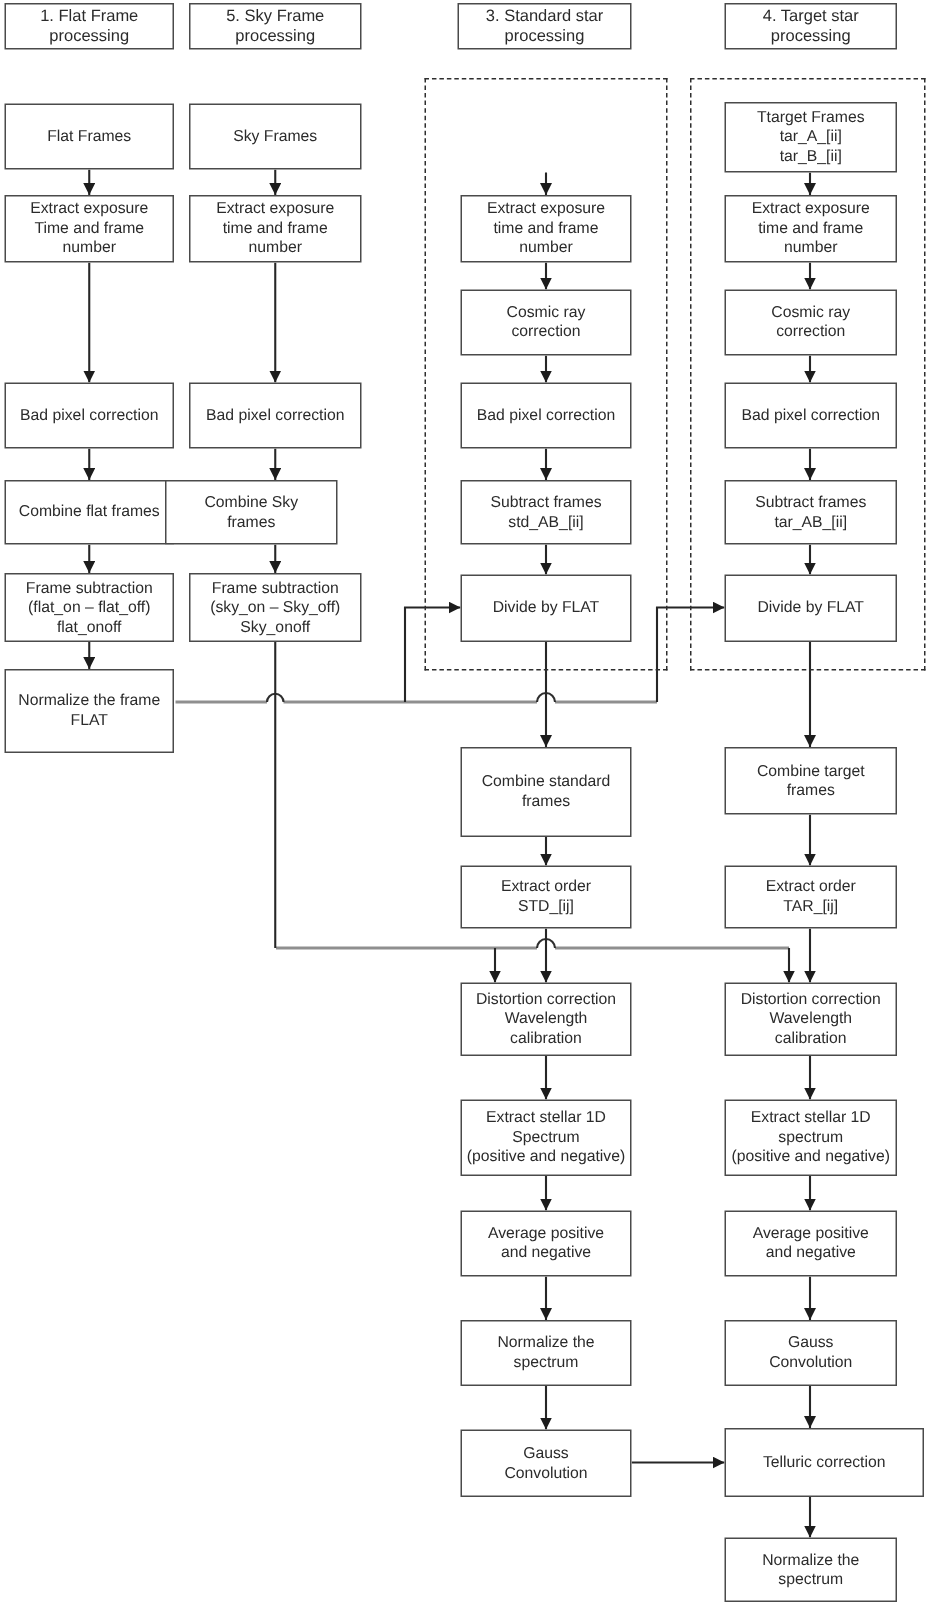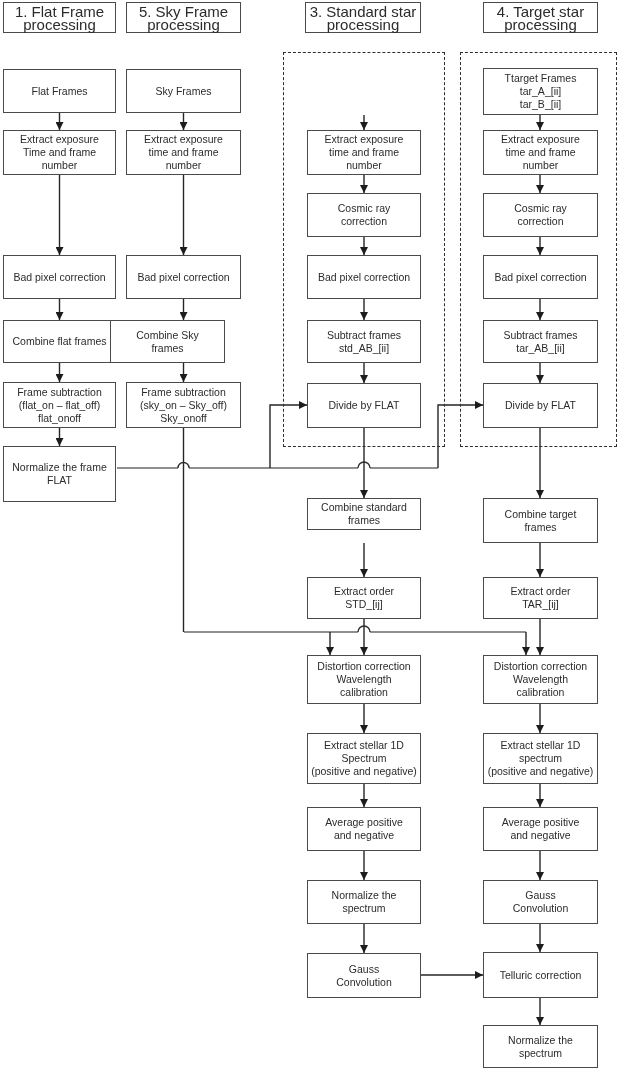--- a/index.html
+++ b/index.html
@@ -17,21 +17,21 @@
     box-sizing:border-box;
     border:1.5px solid #4a4a4a;
     background:#ffffff;
     display:flex;align-items:center;justify-content:center;
     text-align:center;
     font-size:10.5px;line-height:13px;
     white-space:pre-line;
     z-index:2;
     padding:0 1px;
   }
-  .hdr{font-size:15px;}
+  .hdr{font-size:11px;}
   .dashed{
     position:absolute;
     box-sizing:border-box;
     border:1px dashed #2e2e2e;
     background:transparent;
     z-index:1;
   }
 </style>
 </head>
 <body>
@@ -147,21 +147,21 @@
 
   <div class="box" style="left:307px;top:130px;width:114px;height:45px">Extract exposure
 time and frame
 number</div>
   <div class="box" style="left:307px;top:193px;width:114px;height:44px">Cosmic ray
 correction</div>
   <div class="box" style="left:307px;top:255px;width:114px;height:44px">Bad pixel correction</div>
   <div class="box" style="left:307px;top:320px;width:114px;height:43px">Subtract frames
 std_AB_[ii]</div>
   <div class="box" style="left:307px;top:383px;width:114px;height:45px">Divide by FLAT</div>
-  <div class="box" style="left:307px;top:498px;width:114px;height:32px">Combine standard
+  <div class="box" style="left:307px;top:498px;width:114px;height:60px">Combine standard
 frames</div>
   <div class="box" style="left:307px;top:577px;width:114px;height:42px">Extract order
 STD_[ij]</div>
   <div class="box" style="left:307px;top:655px;width:114px;height:49px">Distortion correction
 Wavelength
 calibration</div>
   <div class="box" style="left:307px;top:733px;width:114px;height:51px">Extract stellar 1D
 Spectrum
 (positive and negative)</div>
   <div class="box" style="left:307px;top:807px;width:114px;height:44px">Average positive
@@ -190,17 +190,17 @@
   <div class="box" style="left:483px;top:655px;width:115px;height:49px">Distortion correction
 Wavelength
 calibration</div>
   <div class="box" style="left:483px;top:733px;width:115px;height:51px">Extract stellar 1D
 spectrum
 (positive and negative)</div>
   <div class="box" style="left:483px;top:807px;width:115px;height:44px">Average positive
 and negative</div>
   <div class="box" style="left:483px;top:880px;width:115px;height:44px">Gauss
 Convolution</div>
-  <div class="box" style="left:483px;top:952px;width:115px;height:46px">Telluric correction</div>
+  <div class="box" style="left:483px;top:952px;width:133px;height:46px">Telluric correction</div>
   <div class="box" style="left:483px;top:1025px;width:115px;height:43px">Normalize the
 spectrum</div>
 
 </div>
 
 </body></html>

